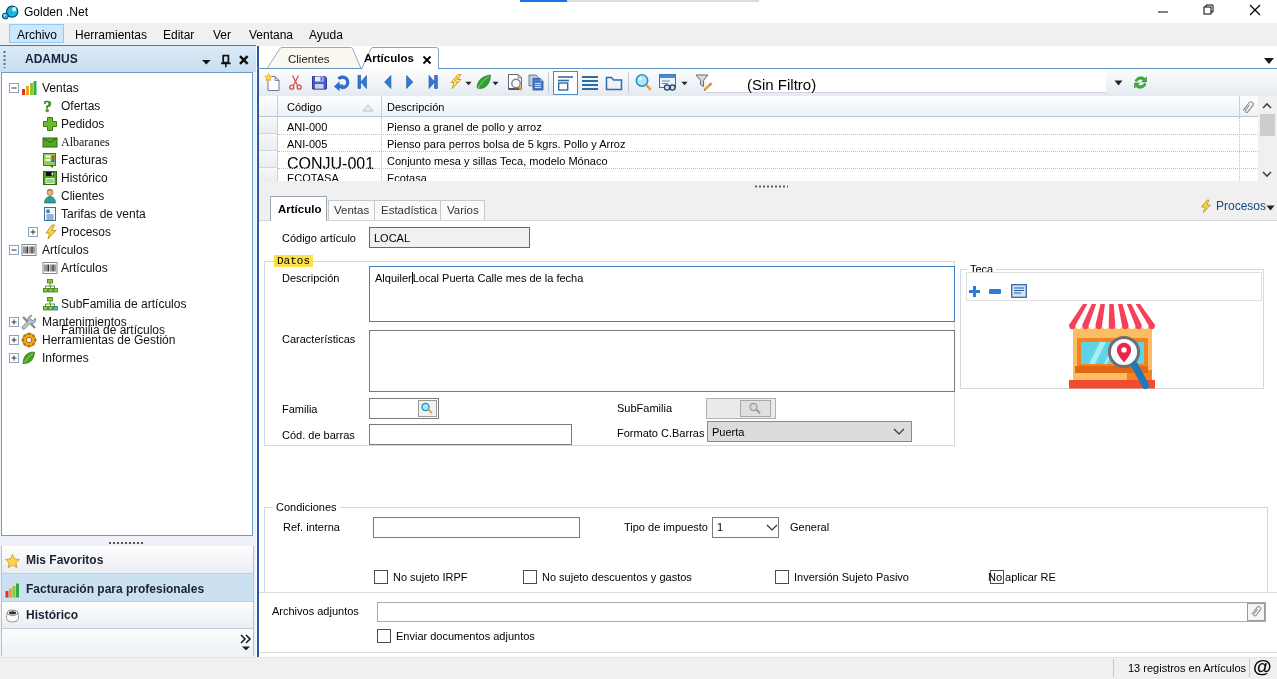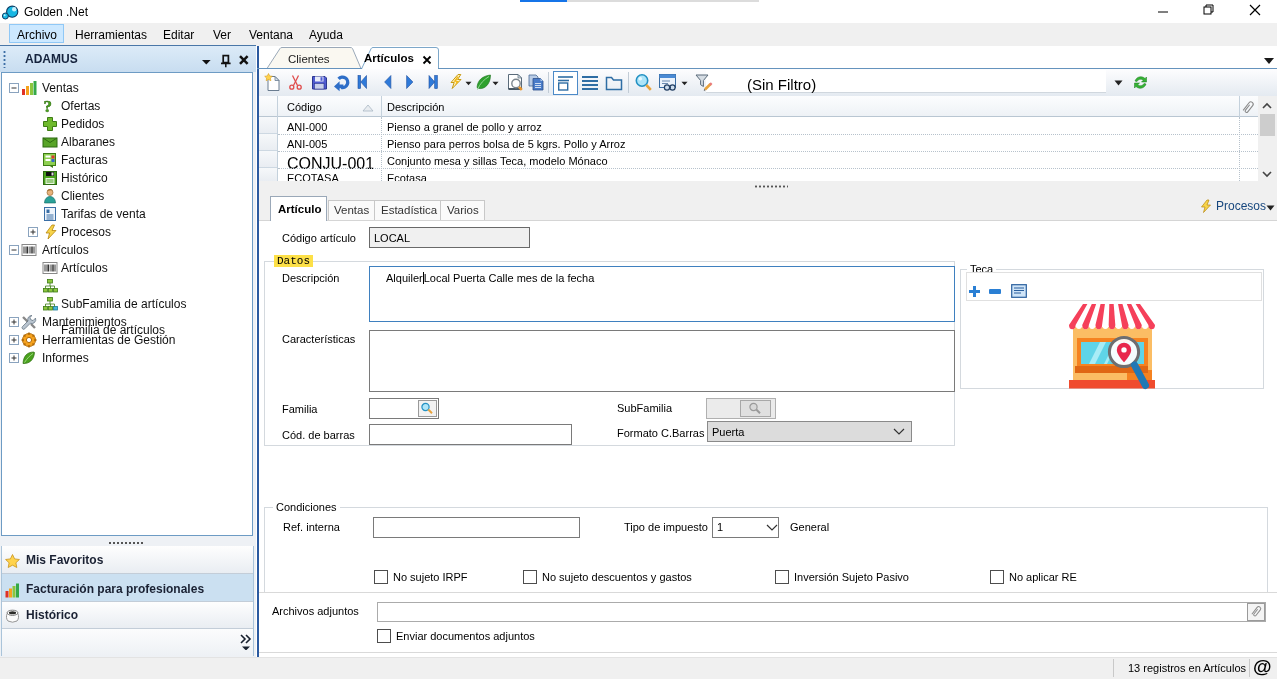--- a/index.html
+++ b/index.html
@@ -58,21 +58,21 @@
   </g>
   <path d="M42 4.2 l7.6 7.6 M49.6 4.2 l-7.6 7.6" stroke="#111" stroke-width="2.5" fill="none"></path>
 </svg>
 
 <div class="abs" style="left:1px;top:72px;width:252px;height:464px;background:#fff;border:1px solid #6d9bc4;box-sizing:border-box;"></div>
 <div id="tree" class="abs" style="left:1px;top:72px;width:252px;height:464px;">
 
   <div class="tree-row" style="left:41px;top:7px;">Ventas</div>
   <div class="tree-row" style="left:60px;top:25px;">Ofertas</div>
   <div class="tree-row" style="left:60px;top:43px;">Pedidos</div>
-  <div class="tree-row" style="left:60px;top:61px;">Albaranes</div>
+  <div class="tree-row" style="left:60px;top:61px;font-family:Liberation Serif, serif;">Albaranes</div>
   <div class="tree-row" style="left:60px;top:79px;">Facturas</div>
   <div class="tree-row" style="left:60px;top:97px;">Histórico</div>
   <div class="tree-row" style="left:60px;top:115px;">Clientes</div>
   <div class="tree-row" style="left:60px;top:133px;">Tarifas de venta</div>
   <div class="tree-row" style="left:60px;top:151px;">Procesos</div>
   <div class="tree-row" style="left:41px;top:169px;">Artículos</div>
   <div class="tree-row" style="left:60px;top:187px;">Artículos</div>
   <div class="tree-row" style="left:60px;top:205px;margin-top:44px;">Familia de artículos</div>
   <div class="tree-row" style="left:60px;top:223px;">SubFamilia de artículos</div>
   <div class="tree-row" style="left:41px;top:241px;">Mantenimientos</div>
@@ -487,21 +487,21 @@
 
 <div class="lbl" style="left:282px;top:232px;">Código artículo</div>
 <div class="abs" style="left:369px;top:227px;width:161px;height:21px;background:#f0f0f0;border:1px solid #696969;box-sizing:border-box;"></div>
 <div class="lbl" style="left:374px;top:232px;">LOCAL</div>
 
 <div class="abs" style="left:264px;top:261px;width:691px;height:185px;border:1px solid #d4d9de;box-sizing:border-box;"></div>
 <div class="lbl" style="left:274px;top:255px;background:#fde047;padding:0 3px;font-family:Liberation Mono, monospace;">Datos</div>
 
 <div class="lbl" style="left:282px;top:272px;">Descripción</div>
 <div class="abs" style="left:369px;top:266px;width:586px;height:56px;background:#fff;border:1px solid #3f80bf;box-sizing:border-box;"></div>
-<div class="lbl" style="left:386px;top:272px;">Alquiler<span style="border-left:1px solid #000;padding-left:0px;">Local Puerta Calle mes de la fecha</span></div>
+<div class="lbl" style="left:375px;top:272px;">Alquiler<span style="border-left:1px solid #000;padding-left:0px;">Local Puerta Calle mes de la fecha</span></div>
 
 <div class="lbl" style="left:282px;top:333px;">Características</div>
 <div class="abs" style="left:369px;top:330px;width:586px;height:62px;background:#fff;border:1px solid #7a7a7a;box-sizing:border-box;"></div>
 
 <div class="lbl" style="left:282px;top:403px;">Familia</div>
 <div class="abs" style="left:369px;top:398px;width:70px;height:21px;background:#fff;border:1px solid #7a7a7a;box-sizing:border-box;"></div>
 <div class="abs" style="left:418px;top:400px;width:19px;height:17px;background:#f2f2f2;border:1px solid #9a9a9a;box-sizing:border-box;"></div>
 <svg class="abs" style="left:420px;top:402px" width="14" height="13" viewBox="0 0 14 13">
   <circle cx="5.5" cy="5" r="3.6" fill="#aee5f8" stroke="#2391c3" stroke-width="1.2"></circle>
   <line x1="8.3" y1="7.5" x2="12" y2="11.2" stroke="#e8a33d" stroke-width="2"></line>
@@ -579,21 +579,21 @@
   </svg>
 <div class="lbl" style="left:790px;top:521px;">General</div>
 
 <div class="cb" style="left:374px;top:570px;"></div>
 <div class="lbl" style="left:393px;top:571px;">No sujeto IRPF</div>
 <div class="cb" style="left:523px;top:570px;"></div>
 <div class="lbl" style="left:542px;top:571px;">No sujeto descuentos y gastos</div>
 <div class="cb" style="left:775px;top:570px;"></div>
 <div class="lbl" style="left:794px;top:571px;">Inversión Sujeto Pasivo</div>
 <div class="cb" style="left:990px;top:570px;"></div>
-<div class="lbl" style="left:1009px;top:571px;">No aplicar RE</div>
+<div class="lbl" style="left:988px;top:571px;">No aplicar RE</div>
 
 <div class="abs" style="left:259px;top:592px;width:1018px;height:1px;background:#d9d9d9;"></div>
 
 <div class="lbl" style="left:272px;top:605px;">Archivos adjuntos</div>
 <div class="abs" style="left:377px;top:602px;width:889px;height:20px;background:#fff;border:1px solid #ababab;box-sizing:border-box;"></div>
 <div class="abs" style="left:1247px;top:603px;width:18px;height:18px;background:#f4f4f4;border:1px solid #9a9a9a;box-sizing:border-box;"></div>
 <svg class="abs" style="left:1250px;top:604px" width="13" height="15" viewBox="0 0 13 15">
   <g transform="rotate(38 6.5 7.5)" fill="none" stroke="#8a8a8a" stroke-width="1">
     <path d="M4.5 12.5 V3.9 a2 2 0 0 1 4 0 V11 a1.25 1.25 0 0 1 -2.5 0 V5"></path>
   </g>

